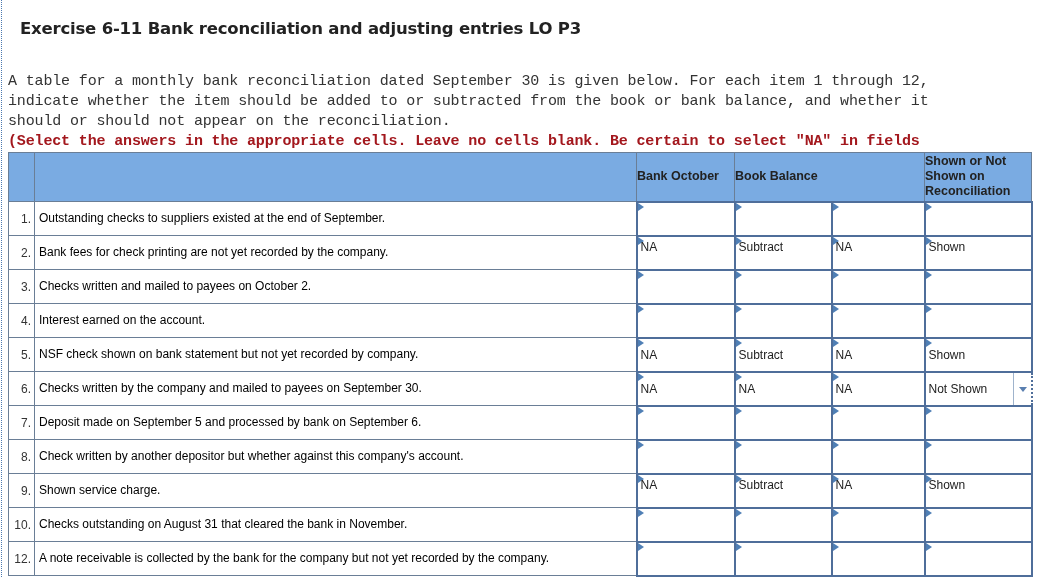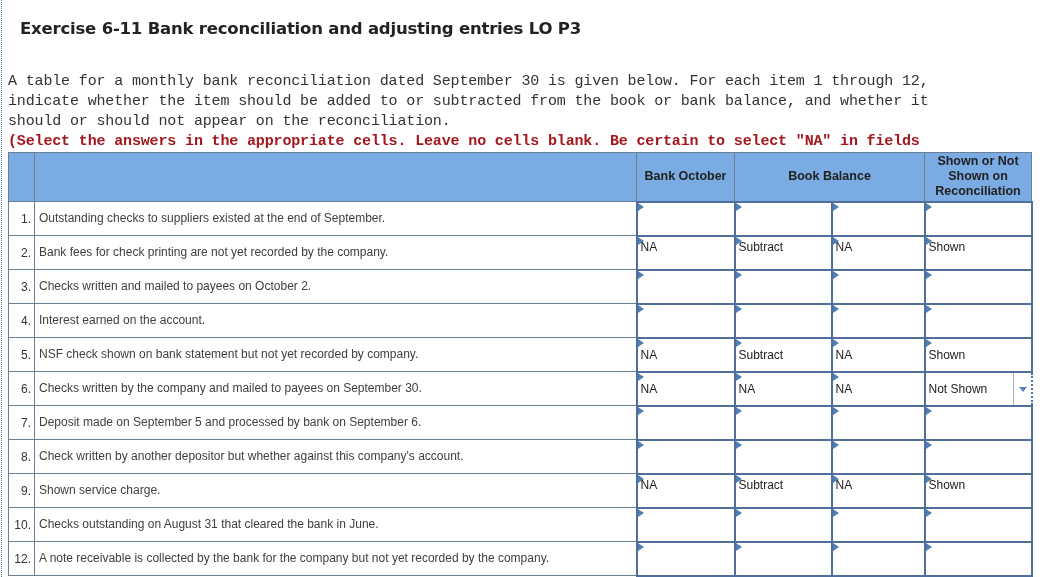--- a/index.html
+++ b/index.html
@@ -4,24 +4,24 @@
 <style>
   * { box-sizing: border-box; margin: 0; padding: 0; }
   html, body { width: 1053px; height: 577px; background: #ffffff; overflow: hidden; }
   body { position: relative; font-family: "Liberation Sans", sans-serif; color: #222; }
   .left-dots { position: absolute; left: 1px; top: 0; width: 0; height: 577px; border-left: 1px dotted #4a78b0; }
   .title { position: absolute; left: 20px; top: 19px; font-family: "DejaVu Sans", sans-serif; font-weight: bold; font-size: 16.5px; color: #222; letter-spacing: -0.2px; }
   .instr { position: absolute; left: 8px; top: 72px; width: 960px; font-family: Liberation Mono, monospace; font-size: 15px; line-height: 20px; color: #333; letter-spacing: -0.15px; }
   .instr .red { color: #a3171d; font-weight: bold; }
 
   table.recon { position: absolute; left: 8px; top: 152px; border-collapse: collapse; table-layout: fixed; width: 1023px; font-size: 12px; }
-  table.recon th { background: #7aabe2; border: 1px solid #6a7e96; font-weight: bold; color: #222; text-align: center; font-size: 12.5px; line-height: 15px; }
+  table.recon th { background: #7aabe2; border: 1px solid #6a7e96; font-weight: bold; color: #222; text-align: left; font-size: 12.5px; line-height: 15px; }
   table.recon td { border: 1px solid #6a7e96; vertical-align: middle; }
   td.num { text-align: right; padding-right: 3px; color: #333; font-size: 12px; }
-  td.desc { padding-left: 4px; color: #404040; font-size: 12px; line-height: 13px; }
+  td.desc { padding-left: 4px; color: #000000; font-size: 12px; line-height: 13px; }
   td.cell { padding: 16px; border: 2px solid #4f6e9a !important; position: relative; background: #fff; }
   td.cell .val { position: absolute; left: 3px; top: 50%; transform: translateY(-50%); font-size: 12px; color: #222; }
   td.cell.top .val { top: 3px; transform: none; }
   td.cell::before { content: ""; position: absolute; left: 0; top: 0; width: 0; height: 0; border-top: 4px solid transparent; border-bottom: 4px solid transparent; border-left: 6px solid #4f7fb5; }
   td.cell.active { border: 2px dotted #4f6e9a !important; }
   td.cell.active::before { display: none; }
   .dd-arrow { position: absolute; right: 0; top: 0; bottom: 0; width: 18px; border-left: 1px solid #9fb3cc; }
   .dd-arrow::after { content: ""; position: absolute; left: 5px; top: 50%; margin-top: -2px; border-left: 4px solid transparent; border-right: 4px solid transparent; border-top: 5px solid #5a7fb0; }
 </style>
 </head>
@@ -195,21 +195,21 @@
         </td>
         <td class="cell top">
           <span class="val">NA</span>
         </td>
         <td class="cell top">
           <span class="val">Shown</span>
         </td>
       </tr>
       <tr style="height: 23px; margin-left: 16px;">
         <td class="num">10.</td>
-        <td class="desc">Checks outstanding on August 31 that cleared the bank in June.</td>
+        <td class="desc">Checks outstanding on August 31 that cleared the bank in November.</td>
         <td class="cell">
           <span class="val"></span>
         </td>
         <td class="cell">
           <span class="val"></span>
         </td>
         <td class="cell">
           <span class="val"></span>
         </td>
         <td class="cell">

